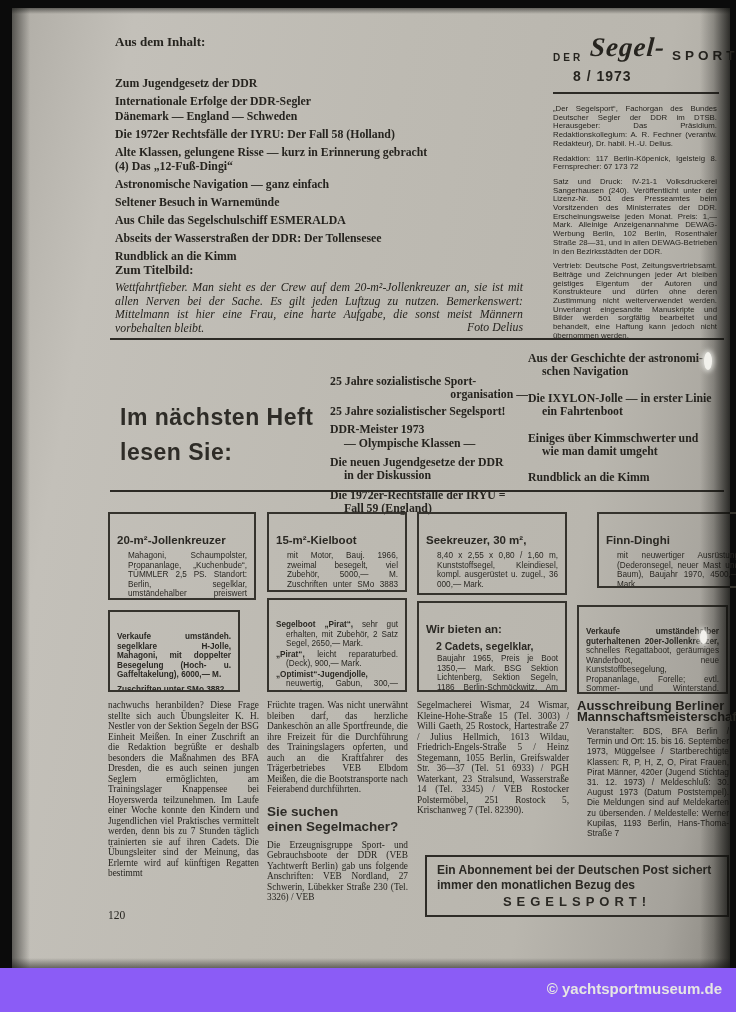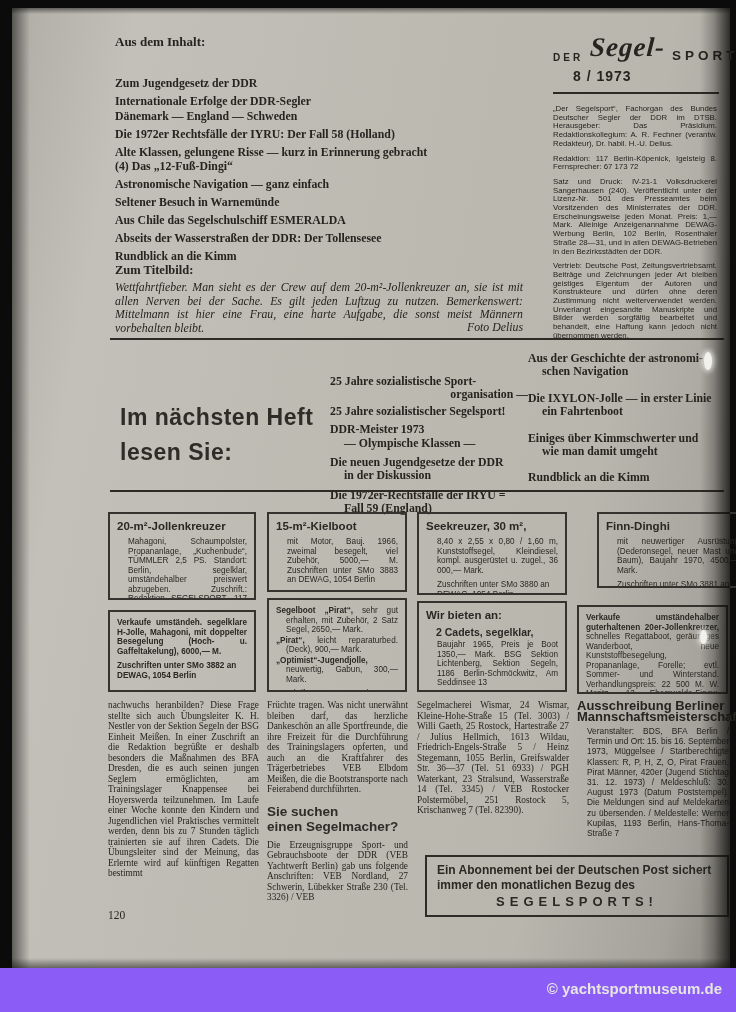--- a/index.html
+++ b/index.html
@@ -49,30 +49,30 @@
              font-size:23px;font-weight:bold;line-height:35px;letter-spacing:.5px;color:#2e2c27;margin-left:7px;}
   .next-col{font-size:11.8px;font-weight:bold;line-height:13.4px;}
   #next-col1{left:318px;top:344px;width:202px;margin-top:23px;}
   #next-col2{left:516px;top:344px;width:198px;}
   .n-item{margin:0;}
   .hang{padding-left:14px;text-indent:-14px;}
   .align-right{text-align:right;padding-right:4px;}
   .mb3{margin-bottom:3px;}.mb5{margin-bottom:5px;}.mb6{margin-bottom:6px;}.mb13{margin-bottom:13px;}
 
   
-  .ad{position:absolute;border:2px solid #35332d;box-sizing:border-box;padding:6px 7px;
+  .ad{position:absolute;border:2px solid #35332d;box-sizing:border-box;padding:20px 7px;
       font-family:"Liberation Sans",sans-serif;overflow:hidden;color:#2a2823;}
   .ad-title{font-size:11.5px;font-weight:bold;margin:0 0 5px 0;}
   .ad-body{font-size:8.2px;line-height:9.5px;margin:0;text-align:justify;padding-left:11px;}
   .ad-contact{font-size:8.2px;line-height:9.5px;margin:5px 0 0 0;padding-left:11px;}
   .ad-bold{font-weight:bold;}
   .noindent{padding-left:0;}
   .ad-hang{font-size:8.2px;line-height:9.5px;margin:0 0 1px 0;padding-left:10px;text-indent:-10px;text-align:justify;}
   #ad1{left:96px;top:504px;width:148px;height:88px;}
-  #ad2{left:96px;top:602px;width:148px;height:82px;}
+  #ad2{left:96px;top:602px;width:132px;height:82px;}
   #ad3{left:255px;top:504px;width:140px;height:80px;}
   #ad4{left:255px;top:590px;width:140px;height:94px;}
   #ad5{left:405px;top:504px;width:150px;height:83px;}
   #ad6{left:405px;top:593px;width:150px;height:91px;}
   #ad7{left:585px;top:504px;width:151px;height:76px;}
   #ad8{left:565px;top:597px;width:151px;height:89px;}
   .ad-sub{font-size:10.5px;font-weight:bold;margin:0 0 2px 0;padding-left:10px;}
 
   
   .art{font-size:9.3px;line-height:10.5px;text-align:justify;}
@@ -221,21 +221,21 @@
       <p>Segelmacherei Wismar, 24 Wismar, Kleine-Hohe-Straße 15 (Tel. 3003) / Willi Gaeth, 25 Rostock, Hartestraße 27 / Julius Hellmich, 1613 Wildau, Friedrich-Engels-Straße 5 / Heinz Stegemann, 1055 Berlin, Greifswalder Str. 36—37 (Tel. 51 6933) / PGH Waterkant, 23 Stralsund, Wasserstraße 14 (Tel. 3345) / VEB Rostocker Polstermöbel, 251 Rostock 5, Krischanweg 7 (Tel. 82390).</p>
     </section>
     <section class="abs" id="art4">
       <h4 class="aus-head">Ausschreibung Berliner Mannschaftsmeisterschaft</h4>
       <p class="aus-body">Veranstalter: BDS, BFA Berlin / Termin und Ort: 15. bis 16. September 1973, Müggelsee / Startberechtigte Klassen: R, P, H, Z, O, Pirat Frauen, Pirat Männer, 420er (Jugend Stichtag 31. 12. 1973) / Meldeschluß: 30. August 1973 (Datum Poststempel). Die Meldungen sind auf Meldekarten zu übersenden. / Meldestelle: Werner Kupilas, 1193 Berlin, Hans-Thoma-Straße 7</p>
     </section>
 
     <div class="abs" id="abo">
       <div class="abo-l1">Ein Abonnement bei der Deutschen Post sichert</div>
       <div class="abo-l2">immer den monatlichen Bezug des</div>
-      <div class="abo-l3">SEGELSPORTS!</div>
+      <div class="abo-l3">SEGELSPORT!</div>
     </div>
 
     <div class="abs" id="pageno">120</div>
 
     <div class="shade shade-left"></div>
     <div class="shade shade-right"></div>
     <div class="shade shade-top"></div>
     <div class="shade shade-bottom"></div>
     <div class="staple" style="left:692px;top:344px;width:8px;height:18px;"></div>
     <div class="staple" style="left:688px;top:622px;width:7px;height:14px;"></div>

